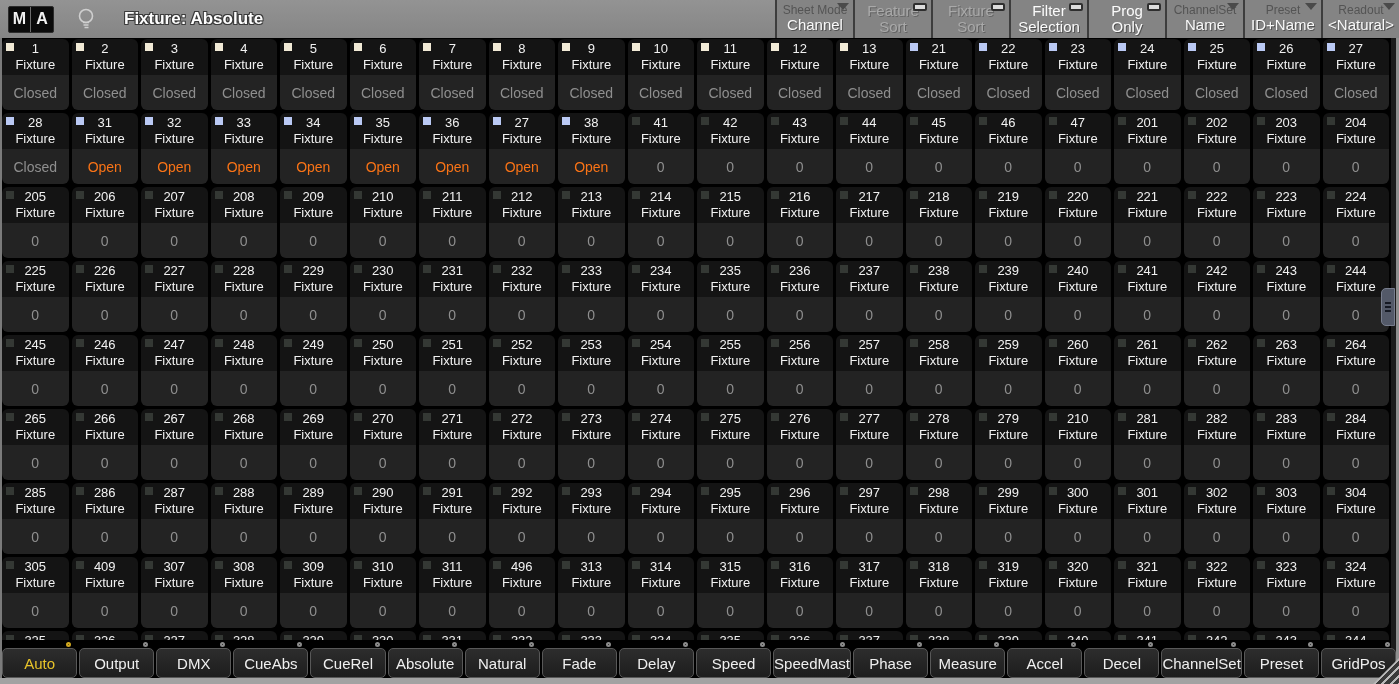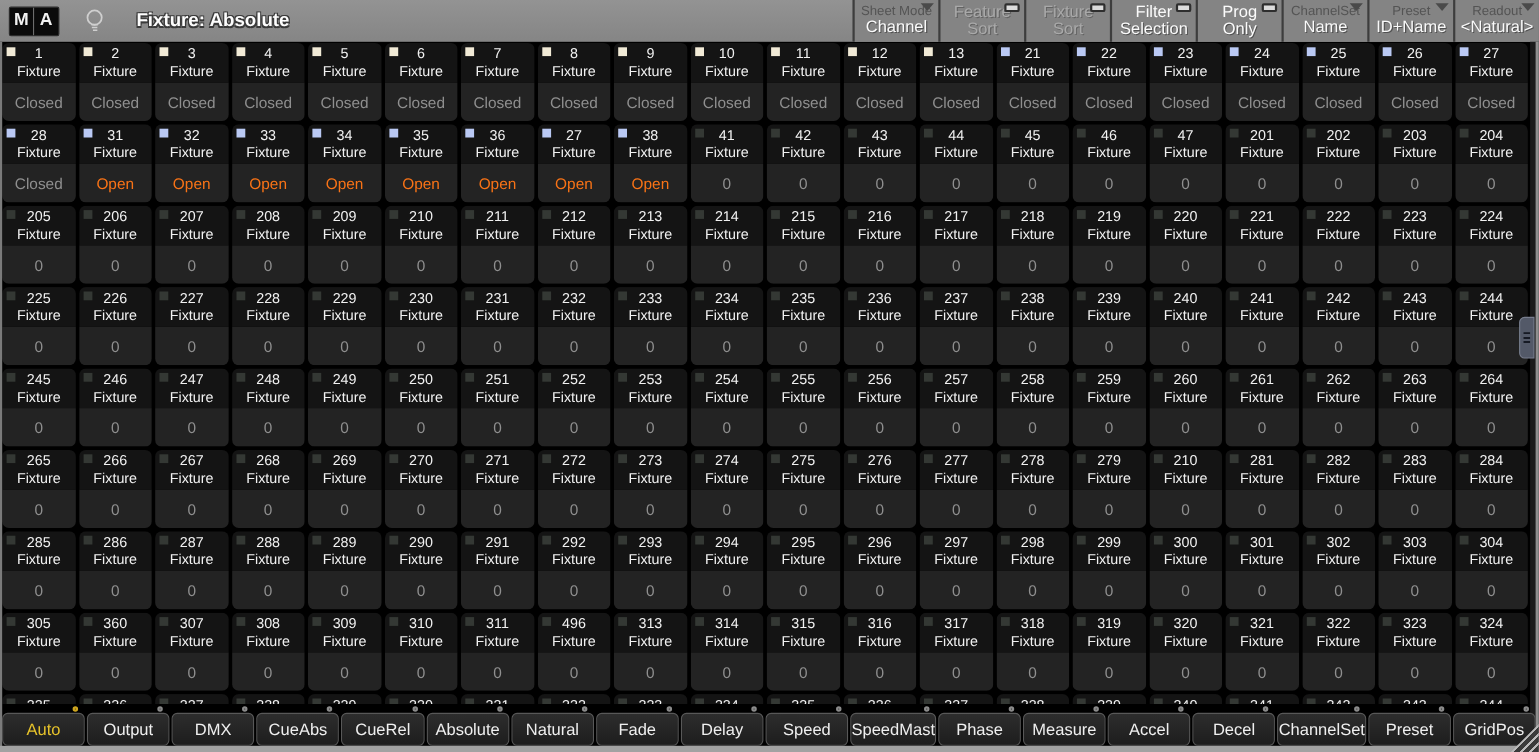--- a/index.html
+++ b/index.html
@@ -1273,21 +1273,21 @@
           <div class="hd">
             <span class="mk" style="background: rgb(52, 56, 52);"></span>
             <div class="num">305</div>
             <div class="flabel">Fixture</div>
           </div>
           <div class="val">0</div>
         </div>
         <div class="unit">
           <div class="hd">
             <span class="mk" style="background: rgb(52, 56, 52);"></span>
-            <div class="num">360</div>
+            <div class="num">409</div>
             <div class="flabel">Fixture</div>
           </div>
           <div class="val">0</div>
         </div>
         <div class="unit">
           <div class="hd">
             <span class="mk" style="background: rgb(52, 56, 52);"></span>
             <div class="num">307</div>
             <div class="flabel">Fixture</div>
           </div>

